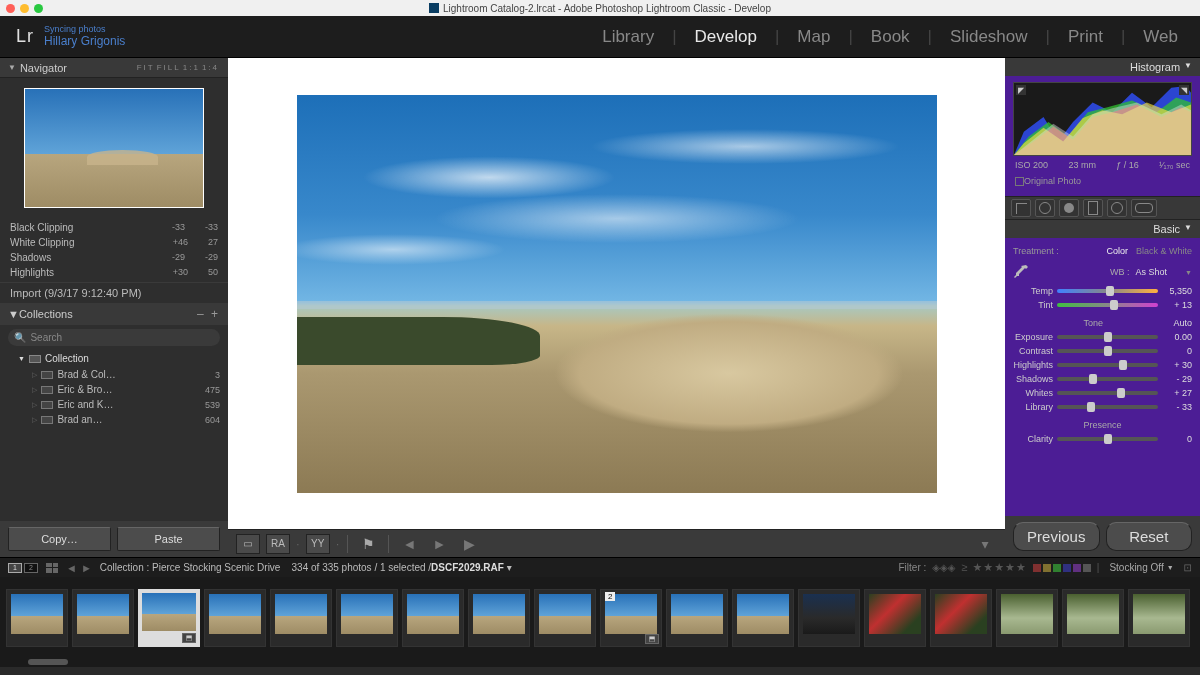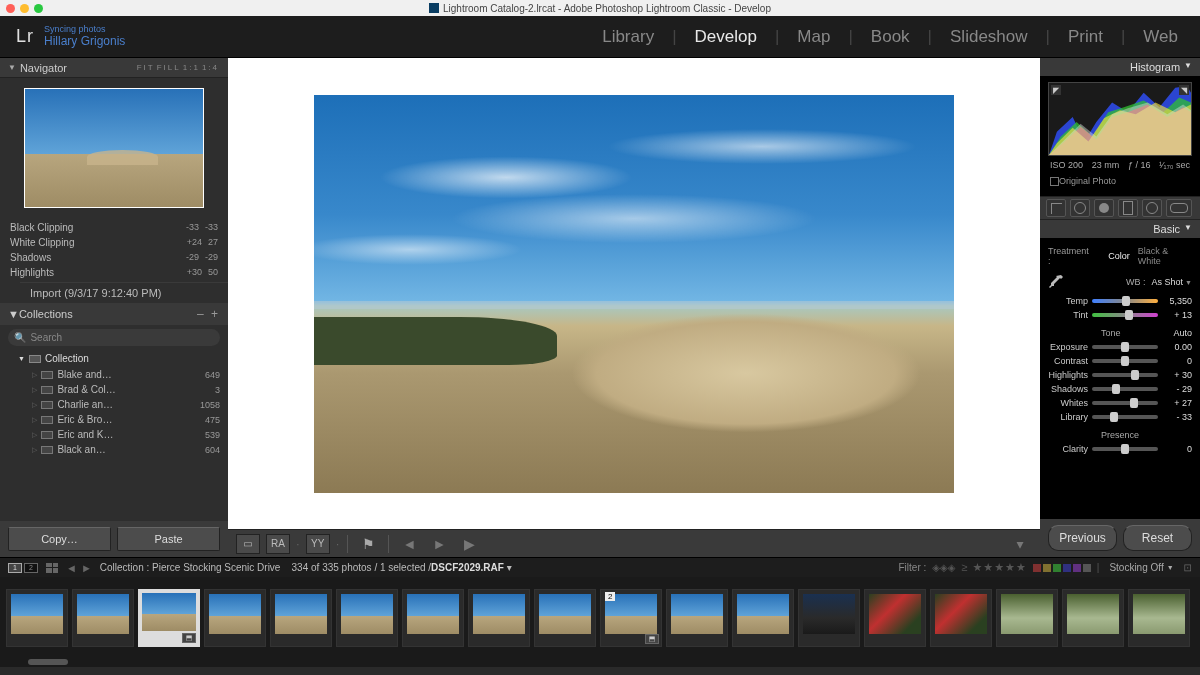--- a/index.html
+++ b/index.html
@@ -23,39 +23,39 @@
 .modules { margin-left:auto; display:flex; gap:6px; font-size:17px; color:#888; }
 .modules span { padding:0 6px; }
 .modules .sep { color:#444; }
 .modules .active { color:#e8e8e8; }
 .modules span:not(.sep){cursor:pointer}
 
 
 .content { display:flex; height:499px; background:#222; }
 .left-panel { width:228px; background:#2e2e2e; display:flex; flex-direction:column; overflow:hidden; }
 .center { flex:1; background:#2c2c2c; display:flex; flex-direction:column; }
-.right-panel { width:160px; background:#000000; display:flex; flex-direction:column;justify-content:center; }
+.right-panel { width:195px; background:#4c1d95; display:flex; flex-direction:column;justify-content:center; }
 
 
 .panel-hdr { height:20px; display:flex; align-items:center; padding:0 8px; background:#393939; border-bottom:1px solid #222; font-size:11px;}
 .panel-hdr .tri { margin-right:4px; font-size:8px; color:#aaa; }
 .panel-hdr .title { color:#ccc; }
 .panel-hdr .right { margin-left:auto; font-size:8px; color:#888; letter-spacing:2px; }
 .panel-hdr .right span{padding:0 1px}
 
 
 .nav-thumb-wrap { padding:10px; display:flex; justify-content:center; }
 .nav-thumb { width:180px; height:120px; border:1px solid #fff; background:linear-gradient(to bottom,#2871b8 0%,#5fa3d8 55%,#b8a67e 55%,#9e8c65 100%); position:relative; overflow:hidden;}
 .nav-thumb::after{content:'';position:absolute;top:52%;left:35%;width:40%;height:12%;background:rgba(200,180,140,.8);border-radius:50% 50% 0 0}
 
 
 .hist { font-size:10px; padding:2px 0; }
 .hist-row { display:flex; padding:2px 10px; color:#bbb; }
-.hist-row .vals { margin-left:auto; display:flex; gap:6px; color:#999; font-size:9px;}
-.hist-imp { padding:4px 10px; color:#bbb; border-top:1px solid #3a3a3a;margin-left:20px;}
+.hist-row .vals { margin-left:auto; display:flex; gap:20px; color:#999; font-size:9px;}
+.hist-imp { padding:4px 10px; color:#bbb; border-top:1px solid #3a3a3a;}
 
 
 .coll-hdr { display:flex; align-items:center; padding:4px 8px; background:#393939; font-size:11px; }
 .coll-hdr .title { color:#ccc; }
 .coll-hdr .btns { margin-left:auto; color:#999; font-size:12px; letter-spacing:2px;}
 .search-box { margin:4px 8px; padding:3px 6px; background:#3a3a3a; border-radius:10px; color:#888; font-size:10px; display:flex; align-items:center; gap:4px;}
 .search-box .mag{font-size:10px}
 .coll-parent { display:flex; align-items:center; padding:3px 8px 3px 18px; font-size:10px; color:#ddd; gap:4px;}
 .coll-parent .tri{font-size:7px}
 .set-icon{width:12px;height:8px;background:#555;border:1px solid #888}
@@ -111,37 +111,37 @@
 .basic-hdr .tri{margin-left:4px;font-size:8px}
 .basic-body{padding:4px 8px;font-size:9px;color:#ccc}
 .treatment{display:flex;gap:8px;padding:4px 0;font-size:9px;align-items:center}
 .treatment .lbl{color:#999}
 .treatment .opt{color:#eee;cursor:pointer}
 .treatment .opt.dim{color:#888}
 .wb-row{display:flex;align-items:center;padding:4px 0;gap:6px}
 .eyedrop{width:16px;height:16px;position:relative}
 .eyedrop svg{width:100%;height:100%}
 .wb-label{margin-left:auto;color:#aaa}
-.wb-dd{color:#ddd;display:flex;gap:2px;align-items:center}
+.wb-dd{color:#ddd;display:flex;gap:18px;align-items:center}
 .wb-dd .dtri{font-size:7px;color:#888}
 
 .slider-sec-hdr{display:flex;padding:6px 0 2px;font-size:9px;color:#aaa}
 .slider-sec-hdr .t{flex:1;text-align:center}
 .slider-sec-hdr .auto{color:#ddd;cursor:pointer}
 
 .slider-row{display:flex;align-items:center;padding:2px 0;gap:4px}
 .slider-row .lbl{width:40px;text-align:right;color:#ccc;font-size:9px}
 .slider-row .track{flex:1;height:4px;background:#555;border-radius:2px;position:relative}
 .slider-row .track.temp{background:linear-gradient(to right,#4080ff,#888,#ffb040)}
 .slider-row .track.tint{background:linear-gradient(to right,#40c040,#888,#d040d0)}
 .slider-row .knob{position:absolute;top:-3px;width:8px;height:10px;background:#ccc;border-radius:2px;transform:translateX(-50%)}
 .slider-row .val{width:30px;text-align:right;color:#ddd;font-size:9px}
 
 .prev-reset{display:flex;gap:6px;padding:6px 8px;background:#3a3a3a;margin-top:auto}
-.prev-reset .btn{flex:1;background:#4c4c4c;border:1px solid #222;border-top-color:#666;text-align:center;padding:5px 0;font-size:12px;color:#ddd;cursor:pointer;border-radius:10px}
+.prev-reset .btn{flex:1;background:#4c4c4c;border:1px solid #222;border-top-color:#666;text-align:center;padding:5px 0;font-size:15px;color:#ddd;cursor:pointer;border-radius:10px}
 
 
 .filmstrip-hdr{height:20px;background:#1d1d1d;display:flex;align-items:center;padding:0 8px;font-size:10px;color:#bbb;gap:8px;border-top:1px solid #000}
 .mon-icon{display:flex;gap:2px}
 .mon-icon .m{width:14px;height:10px;border:1px solid #666;background:#111;font-size:7px;color:#888;display:flex;align-items:center;justify-content:center}
 .mon-icon .m.on{background:#444;color:#ddd;border-color:#aaa}
 .grid-icon{width:12px;height:10px;display:grid;grid-template-columns:1fr 1fr;gap:1px}
 .grid-icon span{background:#666}
 .fs-nav{color:#666;font-size:11px;display:flex;gap:4px}
 .fs-path{color:#bbb}
@@ -221,21 +221,21 @@
         <div class="hist-row">
           <span>Black Clipping</span>
           <span class="vals">
             <span>-33</span>
             <span>-33</span>
           </span>
         </div>
         <div class="hist-row">
           <span>White Clipping</span>
           <span class="vals">
-            <span>+24</span>
+            <span>+46</span>
             <span>27</span>
           </span>
         </div>
         <div class="hist-row">
           <span>Shadows</span>
           <span class="vals">
             <span>-29</span>
             <span>-29</span>
           </span>
         </div>
@@ -260,51 +260,39 @@
     </div>
     <div class="coll-parent">
       <span class="tri">▼</span>
       <span class="set-icon"></span>
       <span>Collection</span>
     </div>
     <div id="coll-items">
         <div class="coll-item">
           <span class="tri">▷</span>
           <span class="col-icon"></span>
-          <span>Blake and…</span>
-          <span class="cnt">649</span>
-        </div>
-        <div class="coll-item">
-          <span class="tri">▷</span>
-          <span class="col-icon"></span>
           <span>Brad &amp; Col…</span>
           <span class="cnt">3</span>
-        </div>
-        <div class="coll-item">
-          <span class="tri">▷</span>
-          <span class="col-icon"></span>
-          <span>Charlie an…</span>
-          <span class="cnt">1058</span>
         </div>
         <div class="coll-item">
           <span class="tri">▷</span>
           <span class="col-icon"></span>
           <span>Eric &amp; Bro…</span>
           <span class="cnt">475</span>
         </div>
         <div class="coll-item">
           <span class="tri">▷</span>
           <span class="col-icon"></span>
           <span>Eric and K…</span>
           <span class="cnt">539</span>
         </div>
         <div class="coll-item">
           <span class="tri">▷</span>
           <span class="col-icon"></span>
-          <span>Black an…</span>
+          <span>Brad an…</span>
           <span class="cnt">604</span>
         </div>
       </div>
 
     <div class="cp-row">
       <div class="cp-btn">Copy…</div>
       <div class="cp-btn">Paste</div>
     </div>
   </div>
 

